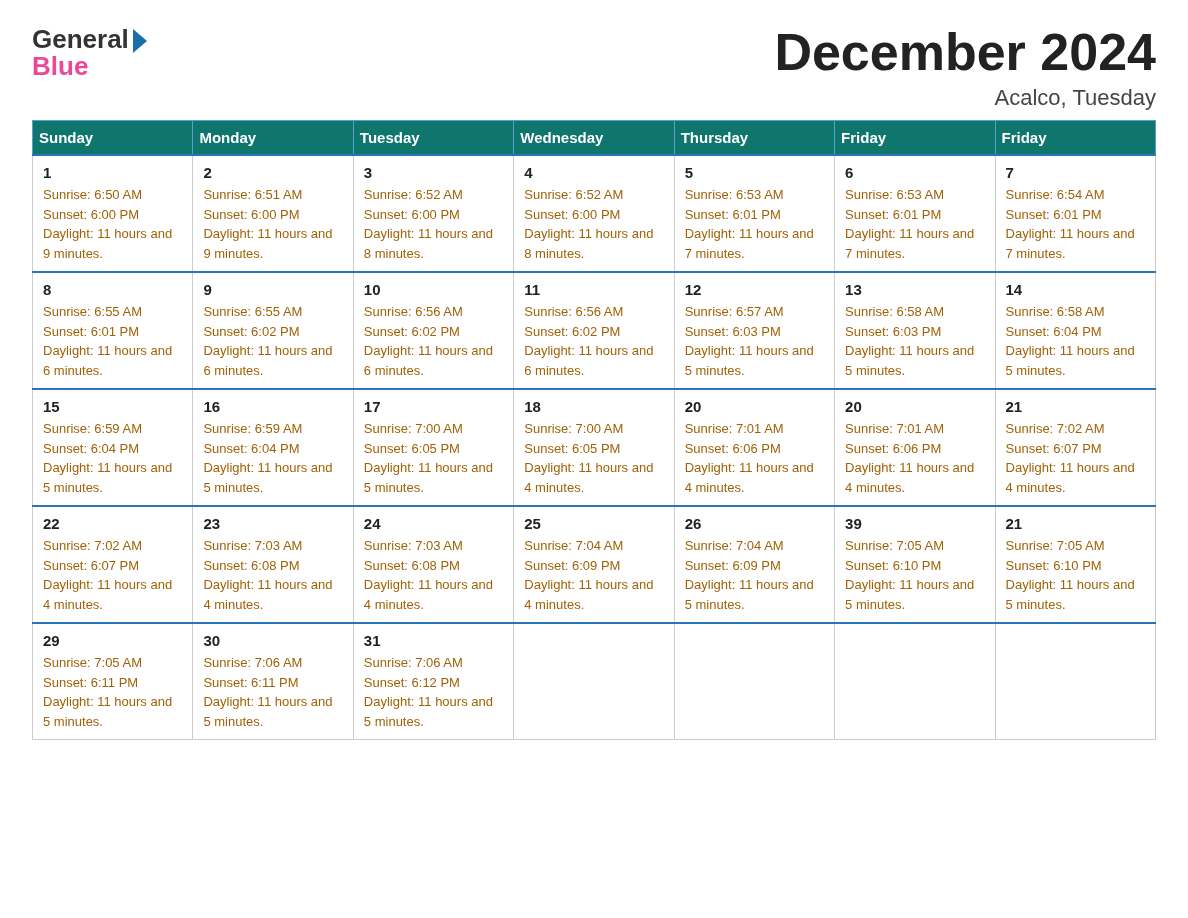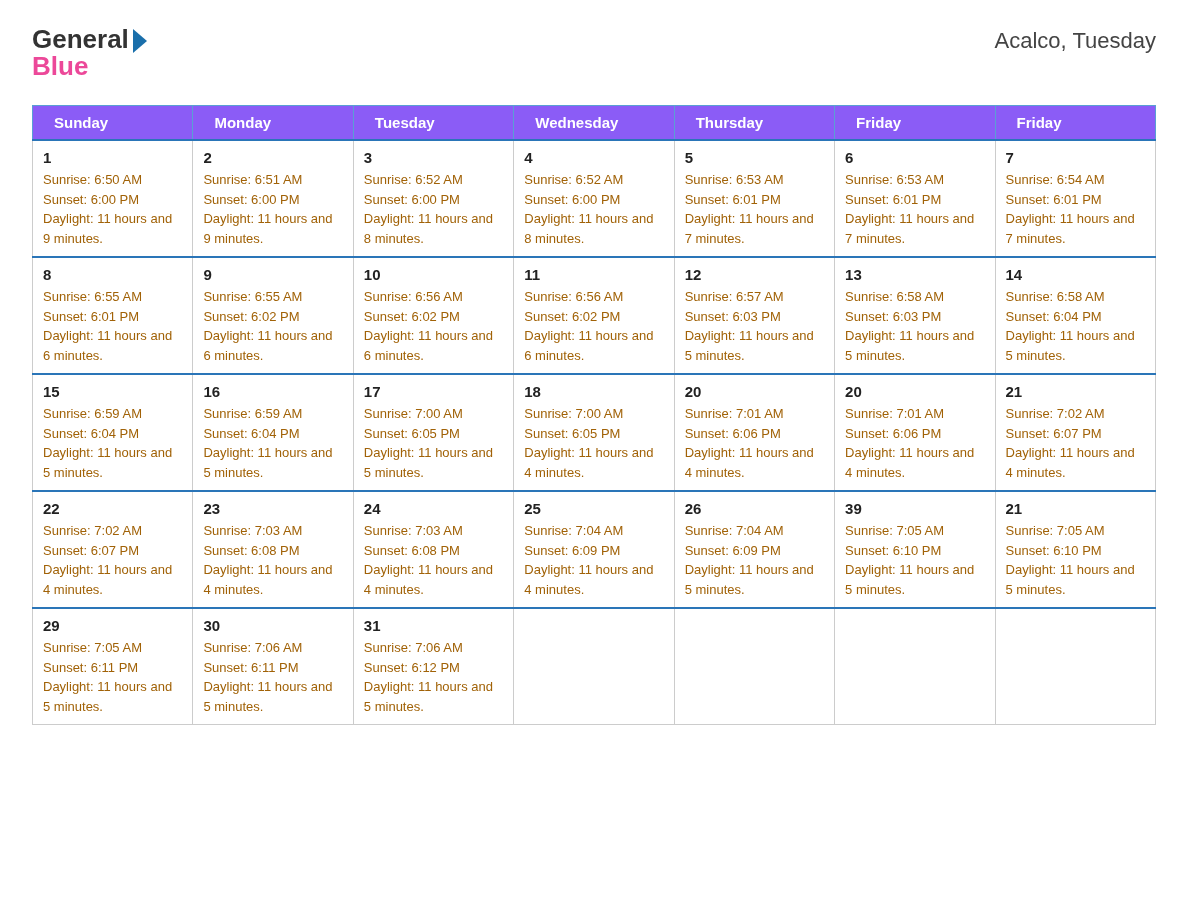--- a/index.html
+++ b/index.html
@@ -7,21 +7,21 @@
       font-family: Arial, sans-serif;
       background: #fff;
       padding: 24px 32px;
       width: 1188px;
       min-height: 918px;
     }
     .header-row {
       display: flex;
       justify-content: space-between;
       align-items: flex-start;
-      margin-bottom: 23px;
+      margin-bottom: 9px;
     }
     .logo {
       display: flex;
       flex-direction: column;
       align-items: flex-start;
     }
     .logo-top {
       display: flex;
       align-items: center;
       gap: 0;
@@ -59,25 +59,25 @@
       font-size: 22px;
       color: #444;
       margin-top: 4px;
     }
     .calendar {
       width: 100%;
       border-collapse: collapse;
       border: 1px solid #aaa;
     }
     .calendar th {
-      background-color: #8b5cf6;
+      background-color: #0f766e;
       color: #fff;
       font-size: 15px;
       font-weight: bold;
-      padding: 8px 21px;
+      padding: 8px 6px;
       text-align: left;
       border: 1px solid #5a9fd4;
     }
     .calendar td {
       vertical-align: top;
       padding: 8px 10px;
       border: 1px solid #ccc;
       font-size: 13px;
       color: #222;
       min-height: 90px;
@@ -106,20 +106,21 @@
 
 <div class="header-row">
   <div class="logo">
     <div class="logo-top">
       <span class="logo-general">General</span>
       <div class="logo-arrow"></div>
     </div>
     <span class="logo-blue" style="margin-top:-4px; margin-left: 0px;">Blue</span>
   </div>
   <div class="title-block">
+    <div class="main-title">December 2024</div>
     <div class="subtitle">Acalco, Tuesday</div>
   </div>
 </div>
 
 <table class="calendar">
   <thead>
     <tr>
     <th>Sunday</th>
         <th>Monday</th>
         <th>Tuesday</th>

